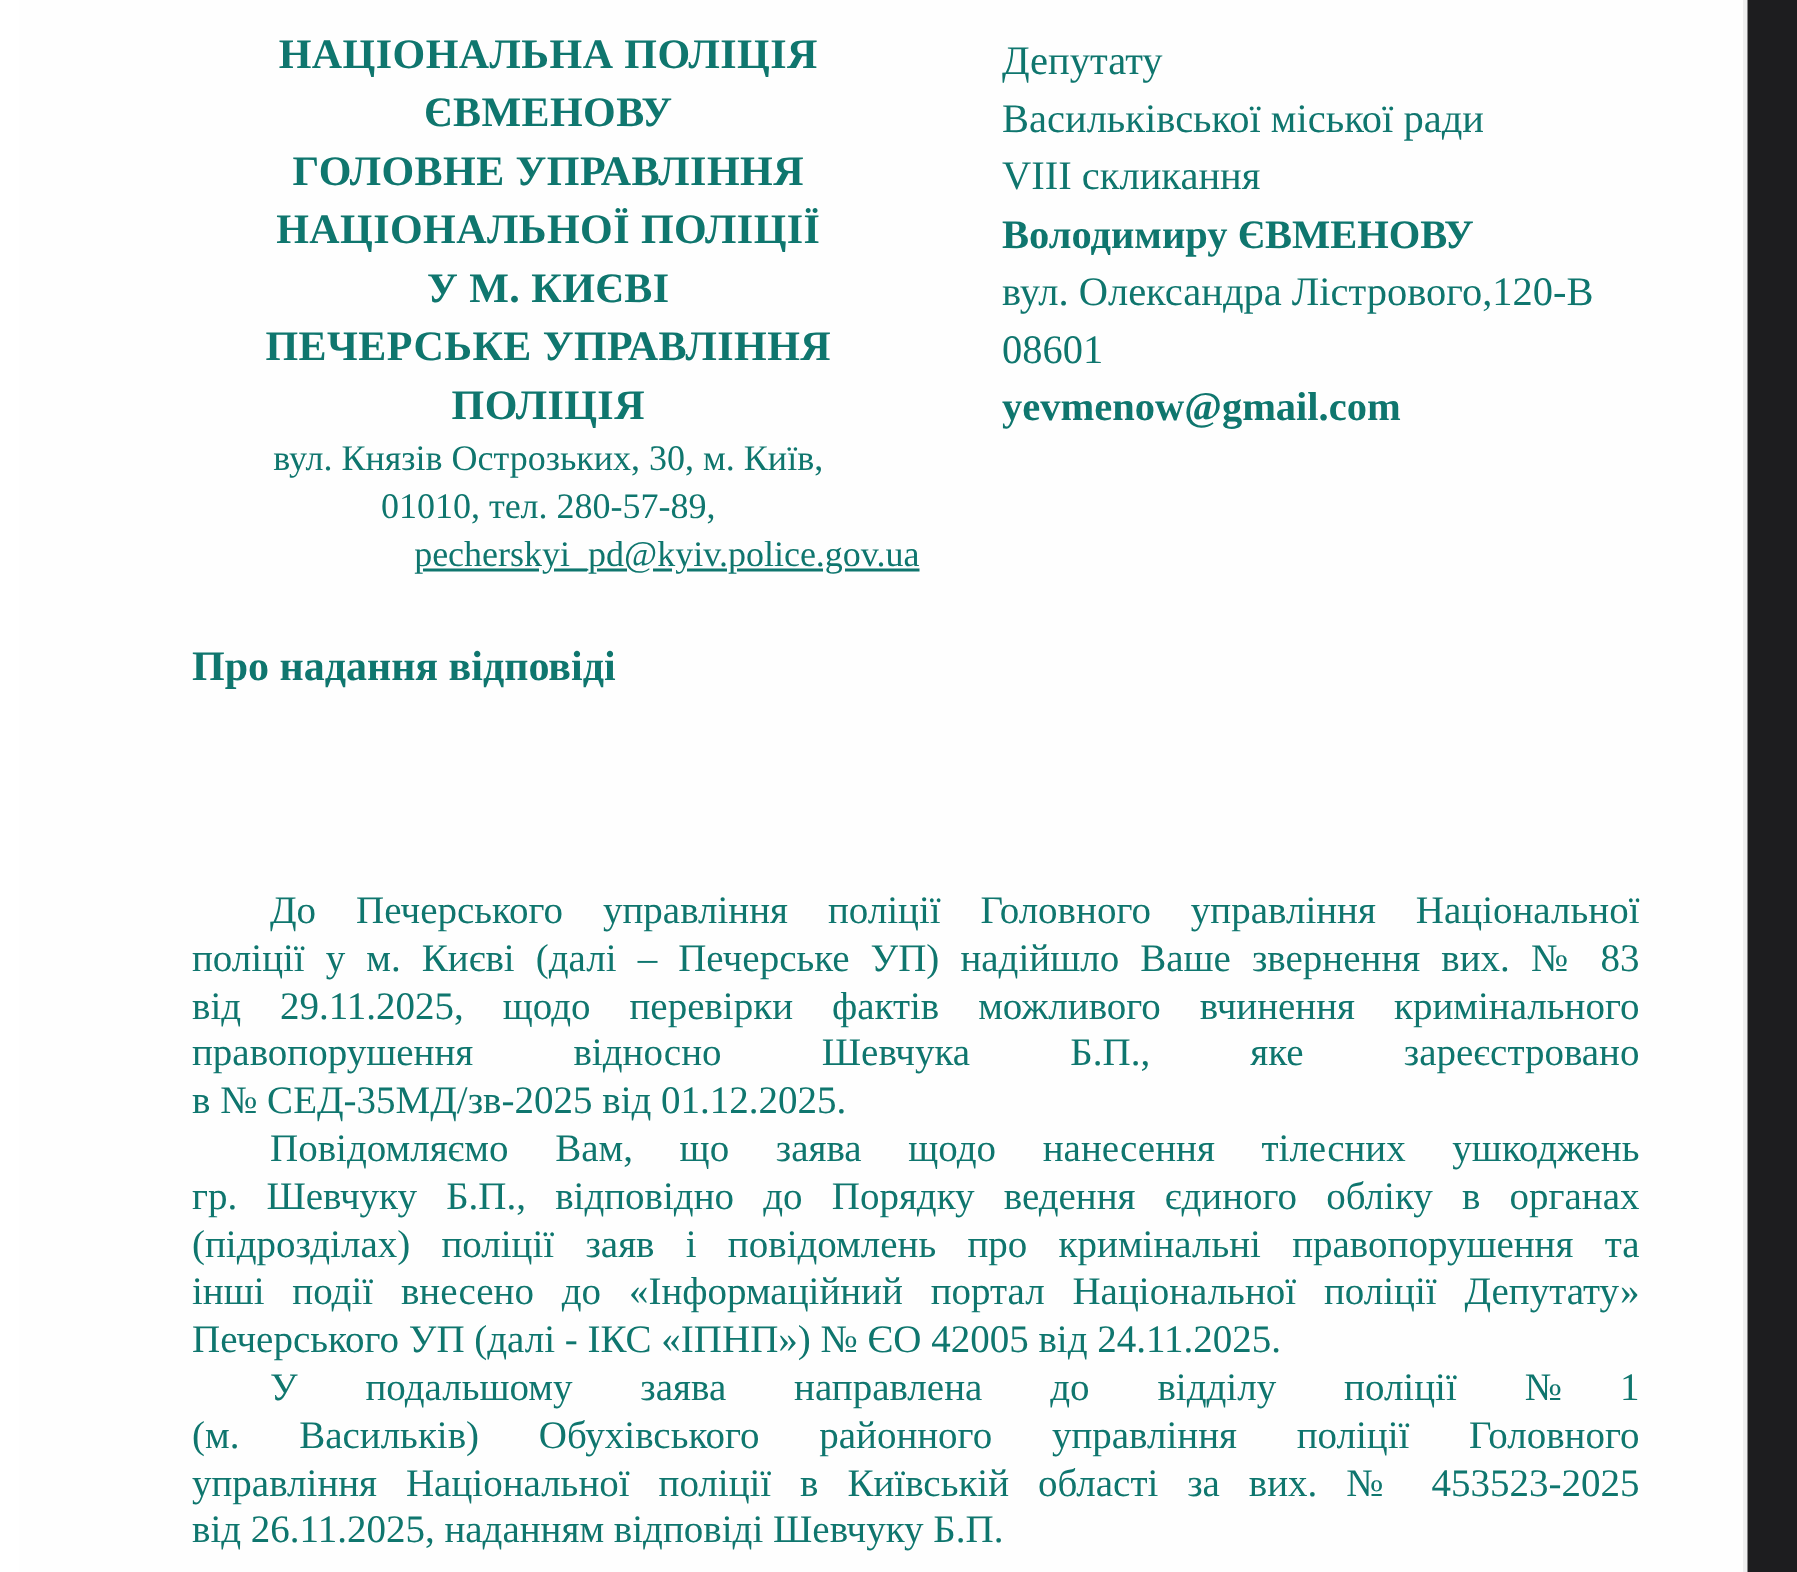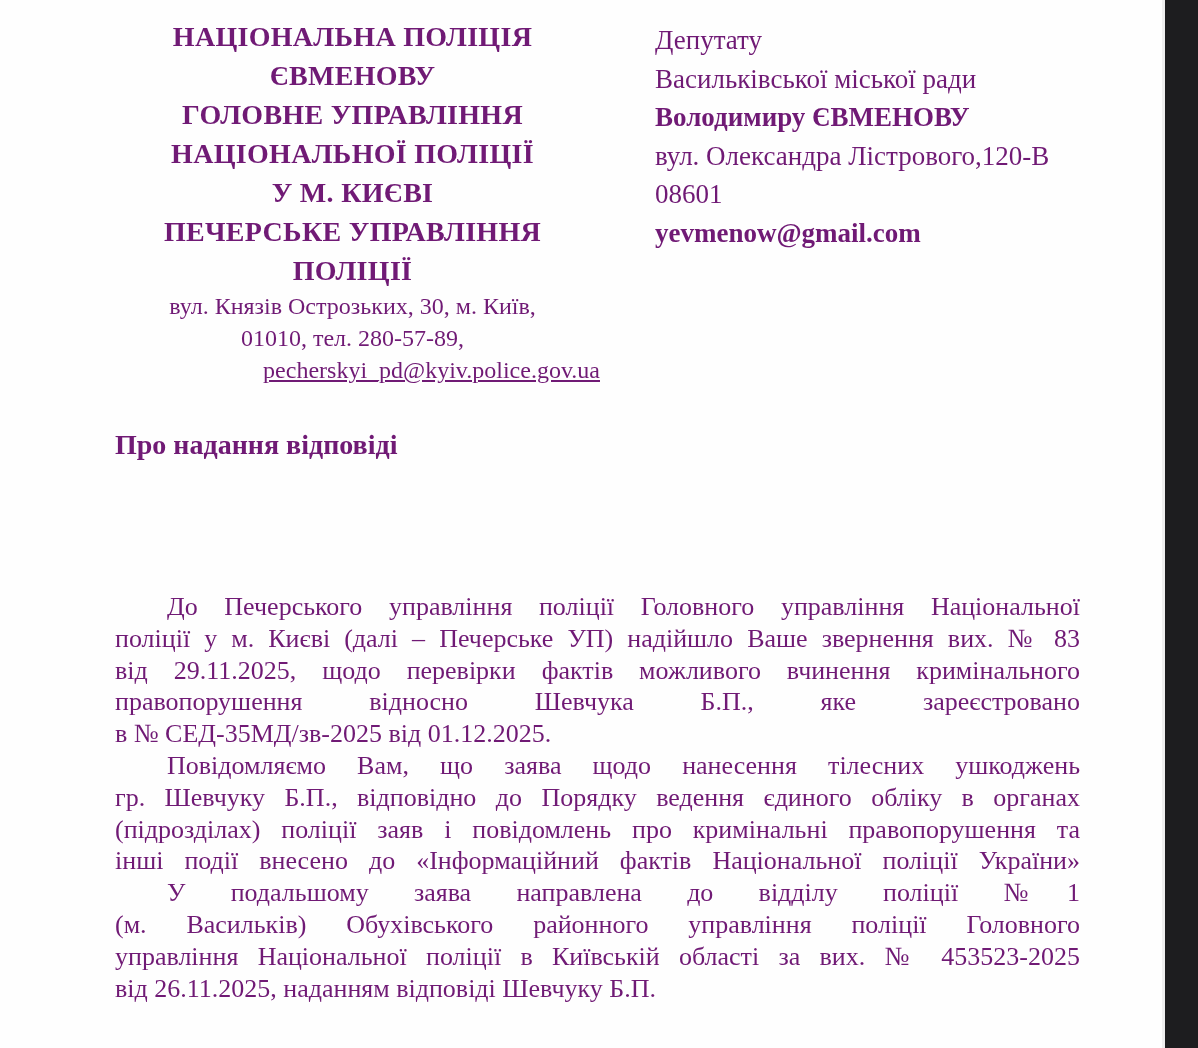--- a/index.html
+++ b/index.html
@@ -4,23 +4,23 @@
 <style>
   * { margin: 0; padding: 0; box-sizing: border-box; }
   html, body {
     width: 1198px; height: 1048px;
     font-family: "Liberation Serif", "DejaVu Serif", serif;
     background: #ffffff;
     overflow: hidden;
   }
   .stage { position: relative; width: 1198px; height: 1048px; }
   .page {
-    position: absolute; left: 0; top: 0;
+    position: absolute; left: 13px; top: 0;
     width: 1160px; height: 1048px;
-    background: #fefefe; color: #701a75; text-decoration: underline;
+    background: #fefefe; color: #0f766e; text-decoration: underline;
   }
   .dark-strip {
     position: absolute; right: 0; top: 0;
     width: 36px; height: 1048px;
     background: #1d1d1f;
     border-left: 3px solid #efefef;
   }
 
   
   .sender {
@@ -80,48 +80,50 @@
 <div class="stage">
   <div class="page">
 
     <div class="sender">
       <div class="org-line">НАЦІОНАЛЬНА ПОЛІЦІЯ</div>
       <div class="org-line">ЄВМЕНОВУ</div>
       <div class="org-line">ГОЛОВНЕ УПРАВЛІННЯ</div>
       <div class="org-line">НАЦІОНАЛЬНОЇ ПОЛІЦІЇ</div>
       <div class="org-line">У М. КИЄВІ</div>
       <div class="org-line">ПЕЧЕРСЬКЕ УПРАВЛІННЯ</div>
-      <div class="org-line">ПОЛІЦІЇ</div>
+      <div class="org-line">ПОЛІЦІЯ</div>
       <div class="addr-line">вул. Князів Острозьких, 30, м. Київ,</div>
       <div class="addr-line">01010, тел. 280-57-89,</div>
       <div class="addr-line email">pecherskyi_pd@kyiv.police.gov.ua</div>
     </div>
 
     <div class="recipient">
       <div class="r-line">Депутату</div>
       <div class="r-line">Васильківської міської ради</div>
+      <div class="r-line">VIII скликання</div>
       <div class="r-line bold">Володимиру ЄВМЕНОВУ</div>
       <div class="r-line">вул. Олександра Лістрового,120-В</div>
       <div class="r-line">08601</div>
       <div class="r-line bold">yevmenow@gmail.com</div>
     </div>
 
     <div class="subject">Про надання відповіді</div>
 
 
     <div class="body-text">
       <div class="bl ind">До Печерського управління поліції Головного управління Національної</div>
       <div class="bl">поліції у м. Києві (далі – Печерське УП) надійшло Ваше звернення вих. № 83</div>
       <div class="bl">від 29.11.2025, щодо перевірки фактів можливого вчинення кримінального</div>
       <div class="bl">правопорушення відносно Шевчука Б.П., яке зареєстровано</div>
       <div class="bl end">в № СЕД-35МД/зв-2025 від 01.12.2025.</div>
       <div class="bl ind">Повідомляємо Вам, що заява щодо нанесення тілесних ушкоджень</div>
       <div class="bl">гр. Шевчуку Б.П., відповідно до Порядку ведення єдиного обліку в органах</div>
       <div class="bl">(підрозділах) поліції заяв і повідомлень про кримінальні правопорушення та</div>
-      <div class="bl">інші події внесено до «Інформаційний фактів Національної поліції України»</div>
+      <div class="bl">інші події внесено до «Інформаційний портал Національної поліції Депутату»</div>
+      <div class="bl end">Печерського УП (далі - ІКС «ІПНП») № ЄО 42005 від 24.11.2025.</div>
       <div class="bl ind">У подальшому заява направлена до відділу поліції №1</div>
       <div class="bl">(м. Васильків) Обухівського районного управління поліції Головного</div>
       <div class="bl">управління Національної поліції в Київській області за вих. № 453523-2025</div>
       <div class="bl end">від 26.11.2025, наданням відповіді Шевчуку Б.П.</div>
     </div>
 
   </div>
 
   <div class="dark-strip"></div>
 </div>

